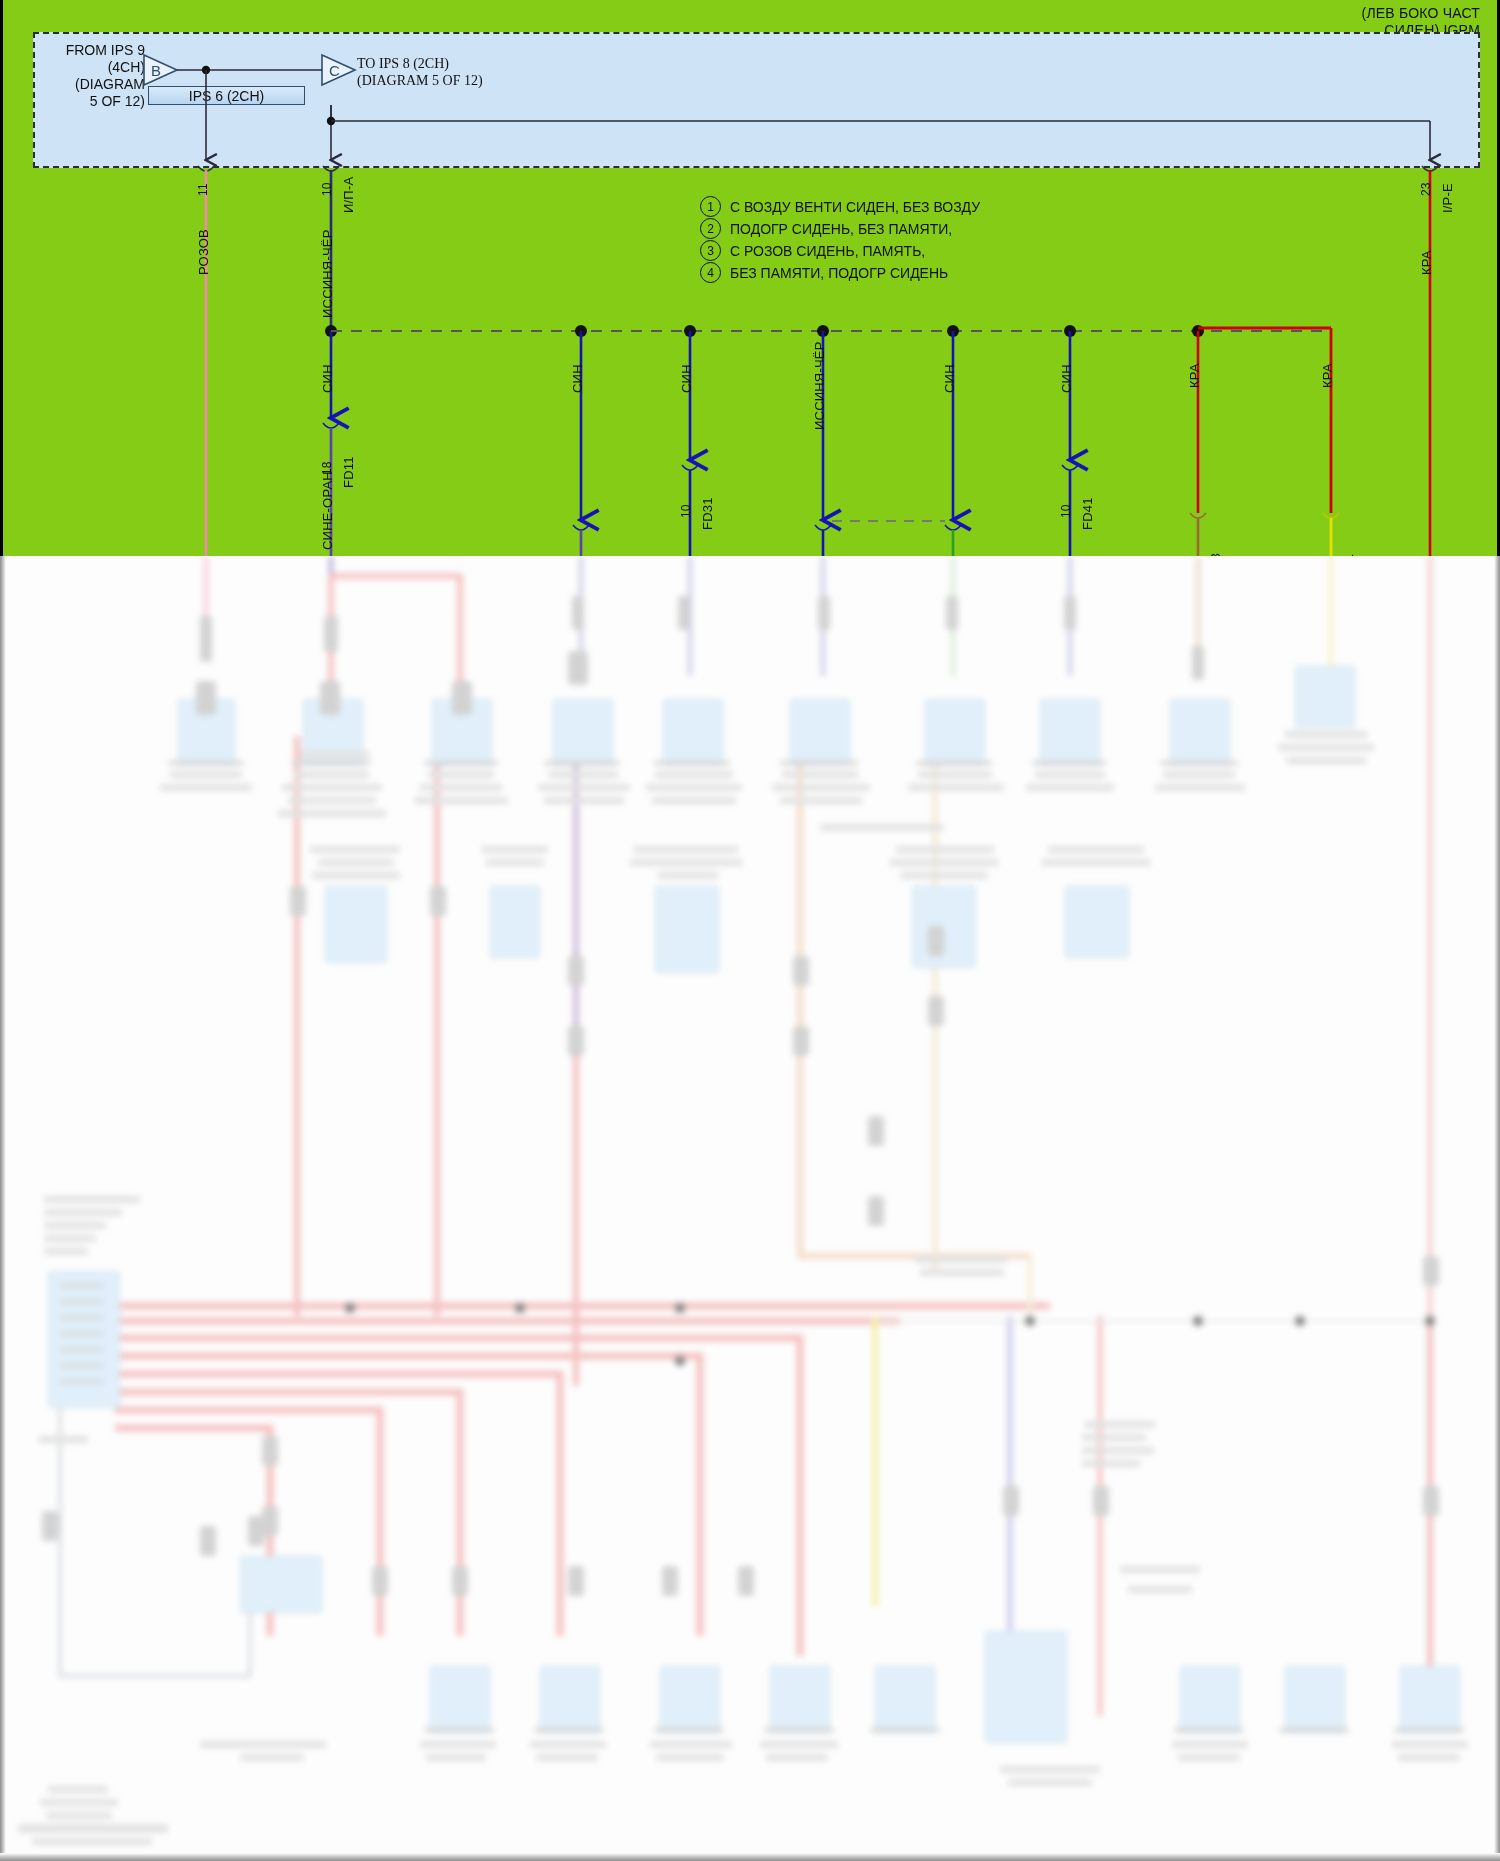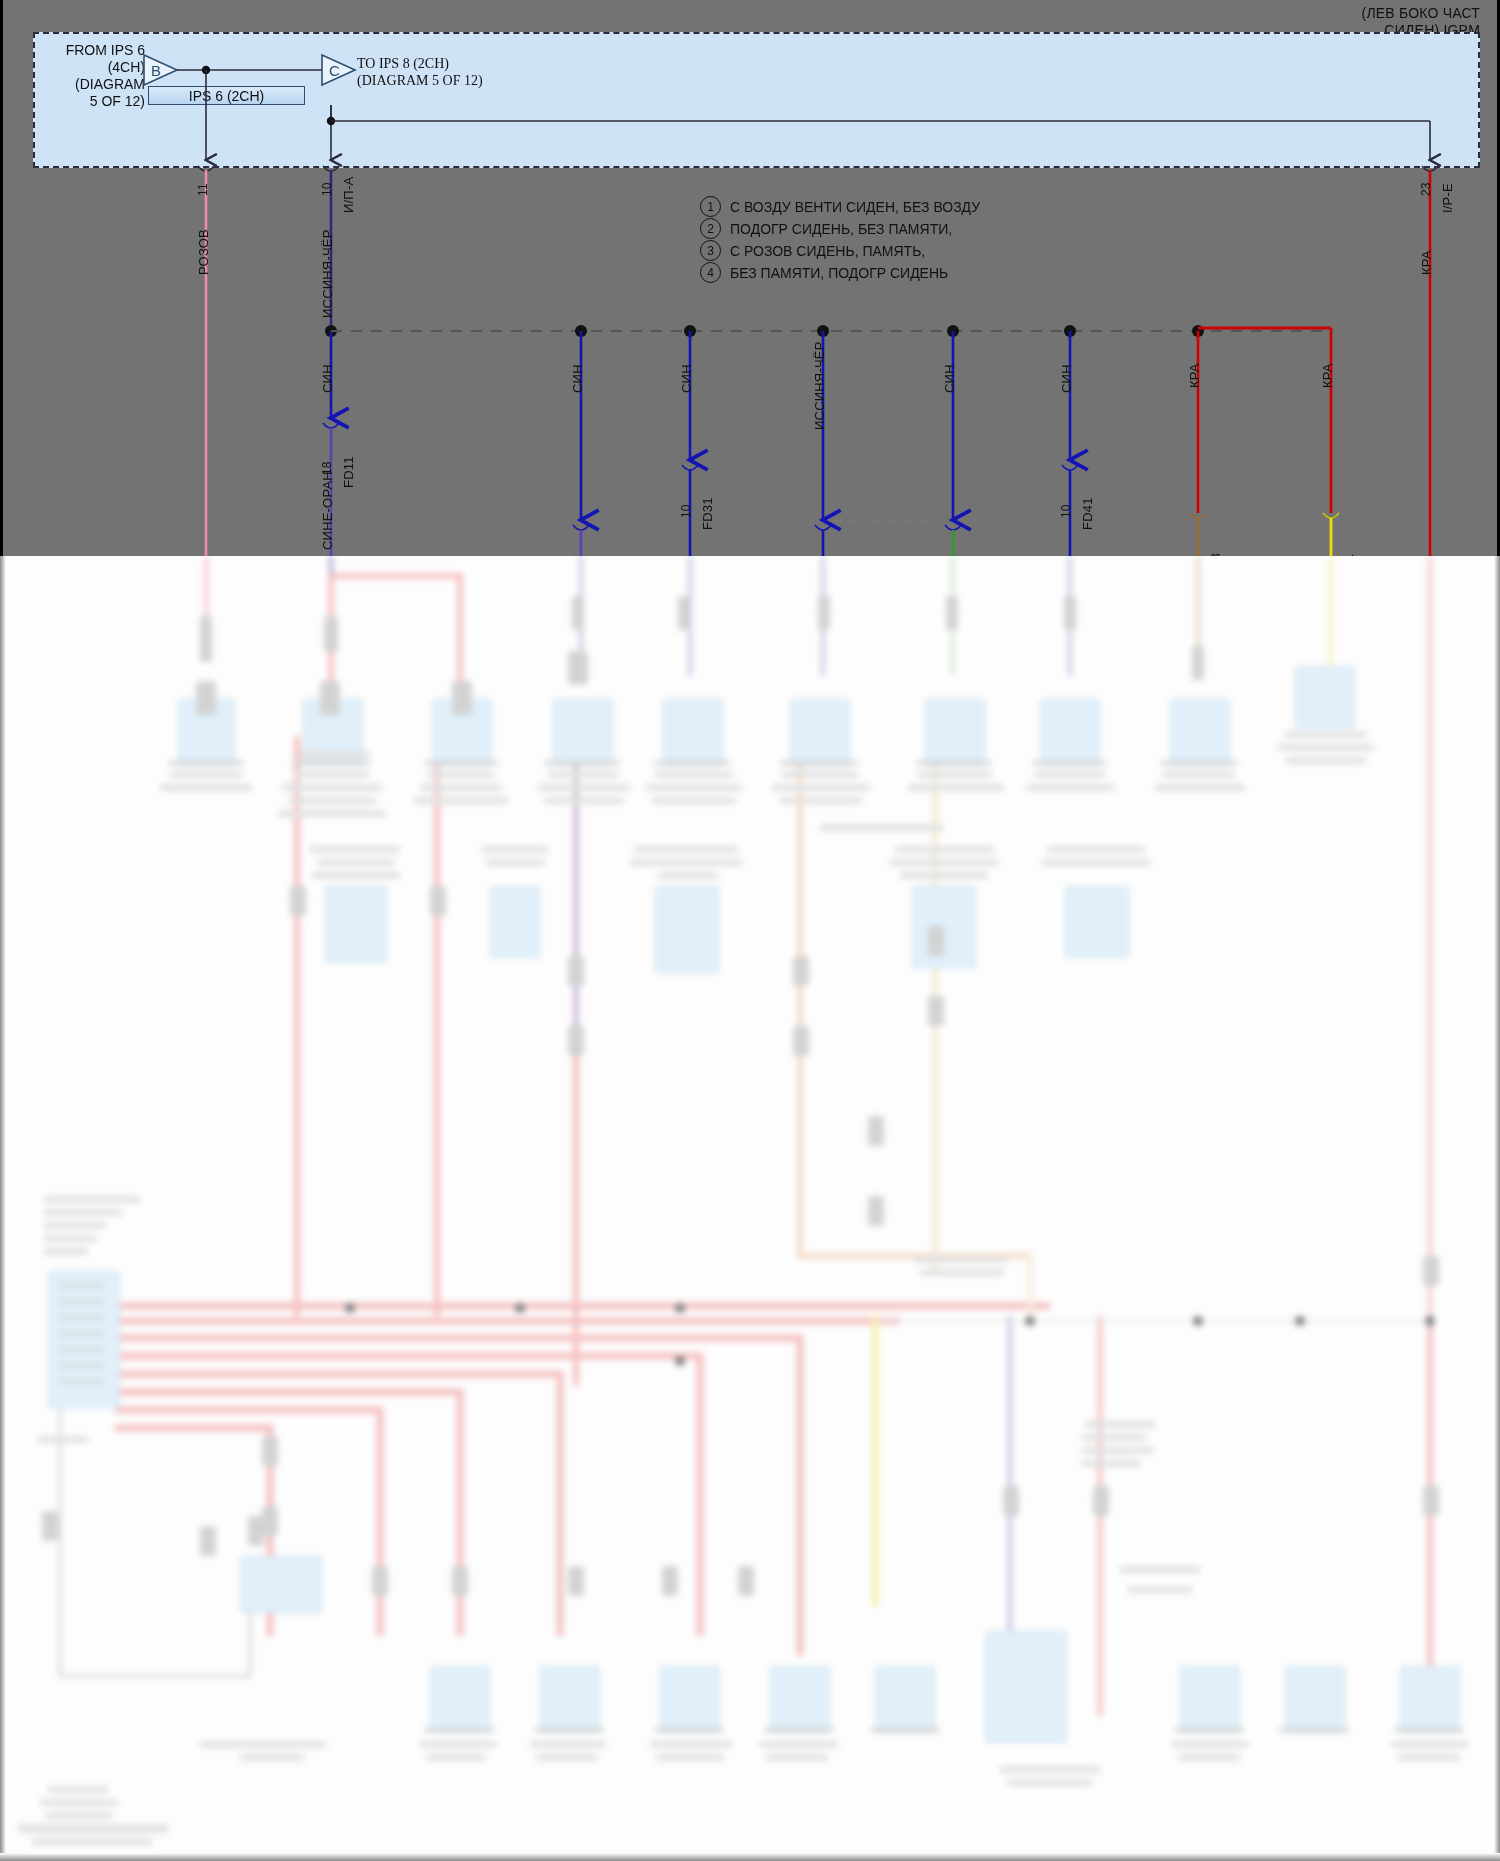--- a/index.html
+++ b/index.html
@@ -1,17 +1,17 @@
 <!DOCTYPE html>
 <html><head>
 <meta charset="utf-8">
 <style>
   html,body{margin:0;padding:0;background:#fff;}
   body{font-family:"Liberation Sans",sans-serif;}
-  #page{position:relative;width:1500px;height:1861px;background:#737373;overflow:hidden;}
+  #page{position:relative;width:1500px;height:1861px;background:#84cc16;overflow:hidden;}
 
   
   .page-border-left{position:absolute;left:0;top:0;width:3px;height:556px;background:#000;}
   .page-border-right{position:absolute;left:1497px;top:0;width:3px;height:556px;background:#000;}
 
   
   .hdr{position:absolute;text-align:right;font-size:14px;color:#111;line-height:17px;letter-spacing:.2px;}
 
   
   .ips-box{position:absolute;border:2px dashed #2b2b3a;background:#cfe3f7;box-sizing:border-box;}
@@ -66,21 +66,21 @@
   <div class="page-border-right"></div>
 
   <div class="hdr" style="left:1180px;top:5px;width:300px;">
     <div>(ЛЕВ БОКО ЧАСТ</div>
     <div>СИДЕН) IGPM</div>
   </div>
 
   <div class="ips-box" style="left:33px;top:32px;width:1447px;height:136px;"></div>
 
   <div class="ips-label" style="left:40px;top:42px;width:105px;">
-    <div>FROM IPS 6</div>
+    <div>FROM IPS 9</div>
     <div>(4CH)</div>
     <div>(DIAGRAM</div>
     <div>5 OF 12)</div>
   </div>
 
   <div class="ips-label-l" style="left:357px;top:55px;font-family:Liberation Serif, serif;">
     <div>TO IPS 8 (2CH)</div>
     <div>(DIAGRAM 5 OF 12)</div>
   </div>
 

